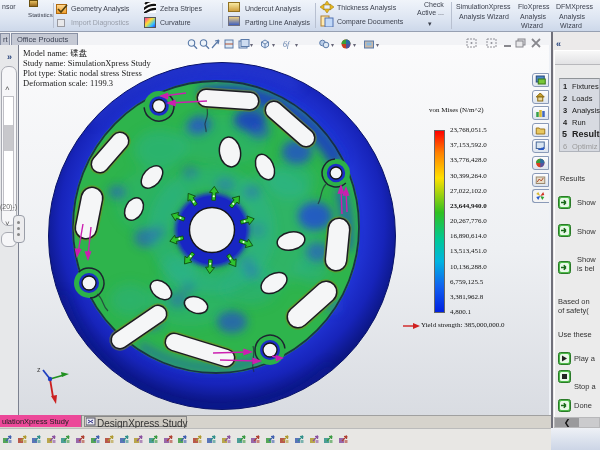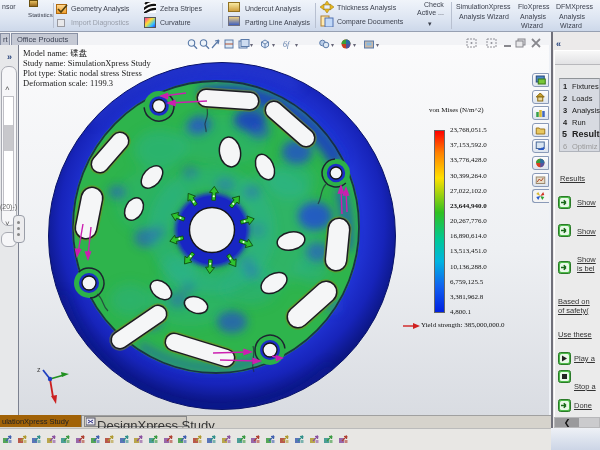--- a/index.html
+++ b/index.html
@@ -3,21 +3,21 @@
 <meta charset="utf-8">
 <style>
 html,body{margin:0;padding:0;}
 #app{position:relative;width:600px;height:450px;overflow:hidden;
   font-family:"Liberation Sans",sans-serif;background:#eef1f6;}
 #app *{position:absolute;box-sizing:border-box;}
 .tl{font-size:7px;color:#3a3f4c;white-space:nowrap;}
 .tlg{font-size:7px;color:#9aa0ac;white-space:nowrap;}
 .serif{font-family:"Liberation Serif",serif;color:#1a1a1a;}
 .legtxt{font-family:"Liberation Serif",serif;font-size:7px;color:#111;white-space:nowrap;}
-.ptxt{font-size:7.5px;color:#333;white-space:nowrap;text-decoration:underline;}
+.ptxt{font-size:7.5px;color:#333;white-space:nowrap;}
 .stp{font-size:7.5px;color:#222;white-space:nowrap;}
 </style>
 </head>
 <body>
 <div id="app">
 
 <div id="toolbar" style="left:0;top:0;width:600px;height:32px;
   background:linear-gradient(#f0f4fa,#dde5f2 60%,#cdd8ea);border-bottom:1px solid #97a0b2;">
 </div>
 <div class="tl" style="left:2px;top:3px;">nsor</div>
@@ -530,22 +530,22 @@
     </svg>
     <svg style="left:515px;top:38px;" width="12" height="10">
       <rect x="3" y="1" width="7" height="6" fill="#d8d8dc" stroke="#88888e"></rect>
       <rect x="1" y="3" width="7" height="6" fill="#e8e8ea" stroke="#88888e"></rect>
     </svg>
     <svg style="left:530px;top:38px;" width="12" height="10">
       <path d="M2 1 L10 9 M10 1 L2 9" stroke="#88888e" stroke-width="1.8"></path>
     </svg>
 
 <div style="left:0;top:415px;width:551px;height:13px;background:#d6d3cc;border-top:1px solid #a0a0a0;"></div>
-<div style="left:0;top:415px;width:82px;height:12px;background:#a16207;border-right:1px solid #888;font-size:7.5px;color:#222;padding:2px 0 0 2px;white-space:nowrap;overflow:hidden;">ulationXpress Study</div>
-<div style="left:84px;top:416px;width:103px;height:11px;background:#cdc9c1;border:1px solid #888;font-size:13px;color:#333;padding:1px 16px 0 12px;white-space:nowrap;">DesignXpress Study</div>
+<div style="left:0;top:415px;width:82px;height:12px;background:#ec4899;border-right:1px solid #888;font-size:7.5px;color:#222;padding:2px 0 0 2px;white-space:nowrap;overflow:hidden;">ulationXpress Study</div>
+<div style="left:84px;top:416px;width:103px;height:11px;background:#cdc9c1;border:1px solid #888;font-size:10px;color:#333;padding:1px 16px 0 12px;white-space:nowrap;">DesignXpress Study</div>
 <svg style="left:86px;top:417px;" width="10" height="9">
       <rect x="0" y="1" width="9" height="7" fill="#e8e8f0" stroke="#556"></rect>
       <path d="M2 3 l5 3 M2 6 l5 -3" stroke="#338" stroke-width="1"></path>
     </svg>
 
 <div style="left:0;top:428px;width:551px;height:22px;background:#e8e7e4;border-top:1px solid #bbb;"></div>
 <div id="simtoolbar"></div>
     <svg style="left:2.0px;top:434px;" width="11" height="11">
       <rect x="1" y="4" width="5" height="5" fill="#3a9a40" opacity="0.85"></rect>
       <path d="M4 7 L9 2 M9 2 l-3 0.5 M9 2 l-0.5 3" stroke="#4060b0" stroke-width="1.1" fill="none"></path>

